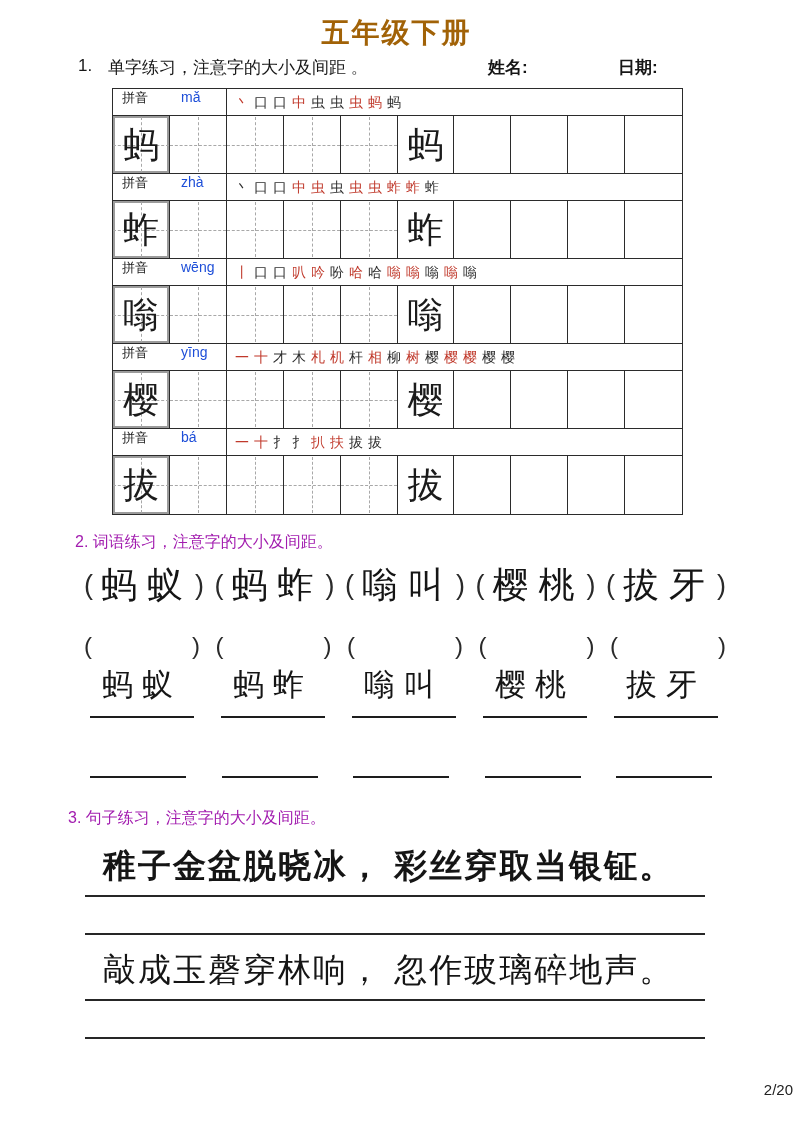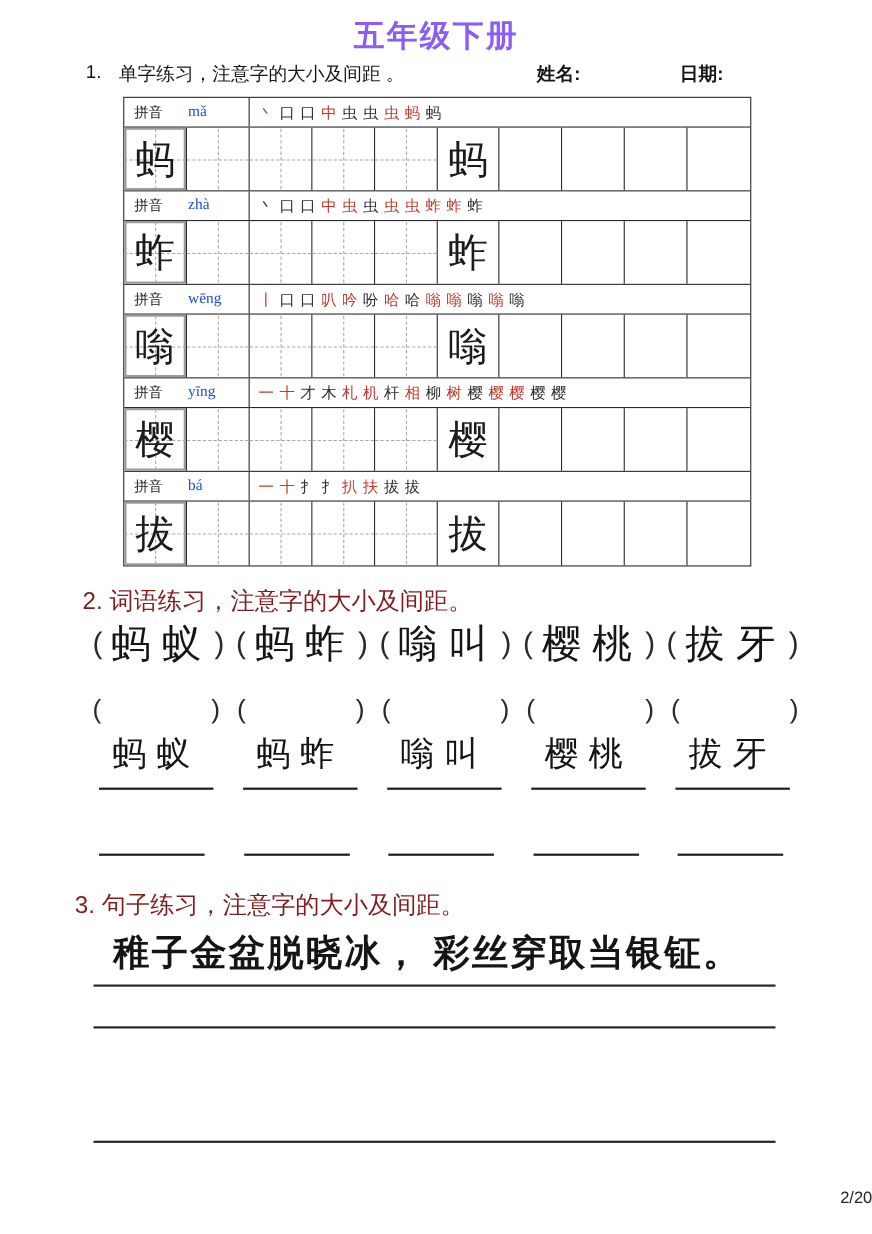--- a/index.html
+++ b/index.html
@@ -1,52 +1,52 @@
 <!DOCTYPE html>
 <html><head>
 <meta charset="utf-8">
 <style>
   * { margin:0; padding:0; box-sizing:border-box; }
   html,body { background:#ffffff; }
   body { font-family:"Liberation Sans","DejaVu Sans",sans-serif; color:#111; }
   .page { position:relative; width:793px; height:1122px; background:#fff; overflow:hidden; }
 
   .title { position:absolute; top:14px; left:0; width:100%; text-align:center;
-           font-size:28px; font-weight:700; letter-spacing:2px; color:#8b5cf6; }
+           font-size:28px; font-weight:700; letter-spacing:2px; color:#a16207; }
 
   .hdr { position:absolute; top:56px; font-size:17px; color:#161616; }
   .hdr-num { left:78px; }
   .hdr-heading { left:108px; }
   .hdr-name { left:488px; font-weight:600; }
   .hdr-date { left:618px; font-weight:600; }
 
   
   .ptable { position:absolute; left:112px; top:88px; width:571px;
             border:1.5px solid #2b2b2b; background:#fff; }
   .prow { display:flex; height:27px; border-bottom:1px solid #2b2b2b; align-items:center; }
   .plabel { width:114px; height:100%; border-right:1px solid #2b2b2b;
-            display:flex; align-items:center; gap:23px; padding-left:9px;font-family:Liberation Serif, serif; }
+            display:flex; align-items:flex-start; gap:33px; padding-left:9px; }
   .plabel .lbl { font-size:13px; color:#222; }
   .plabel .pyv { font-size:14px; color:#1d4ed8; }
   .strokes { flex:1; display:flex; align-items:center; gap:5px; padding-left:8px; overflow:hidden; }
   .strokes span { font-size:14px; line-height:1; color:#2e2e2e; }
   .strokes span.red { color:#c0392b; }
   .crow { display:grid; grid-template-columns:repeat(10,1fr); height:58px; border-bottom:1px solid #2b2b2b; }
   .pair:last-child .crow { border-bottom:none; }
   .cell { position:relative; border-right:1px solid #2b2b2b; }
   .cell:last-child { border-right:none; }
   .cell.guide .vdash { position:absolute; left:50%; top:1px; bottom:1px; width:0;
                        border-left:1px dashed #a8a8a8; }
   .cell.guide .hdash { position:absolute; top:50%; left:0; right:0; height:0;
                        border-top:1px dashed #a8a8a8; }
   .cell.focus { box-shadow:inset 0 0 0 2px #9b9b9b; }
   .model { position:absolute; inset:0; display:flex; align-items:center; justify-content:center;
            font-size:36px; color:#1b1b1b; line-height:1; }
 
-  .sec-heading { position:absolute; font-size:22px; color:#7f1d1d; }
+  .sec-heading { position:absolute; font-size:16px; color:#a21caf; }
   .sec2-heading { left:75px; top:532px; }
   .sec3-heading { left:68px; top:808px; }
 
   
   .paren-words { position:absolute; left:84px; top:556px; width:642px; height:58px;
                  display:flex; justify-content:space-between; align-items:center; }
   .pw-group { display:flex; align-items:center; }
   .pw-group .pa { font-size:27px; color:#2a2a2a; }
   .pw-group .wd { font-size:36px; color:#151515; letter-spacing:10px; padding:0 2px 0 8px; }
 
@@ -418,16 +418,17 @@
       <span class="uline"></span>
     </div>
 
   <div class="sec-heading sec3-heading">
     <span>3.</span>
     <span>句子练习，注意字的大小及间距。</span>
   </div>
 
   <div class="sentence sentence1">稚子金盆脱晓冰， 彩丝穿取当银钲。</div>
   <div class="longline longline1"></div>
+  <div class="sentence sentence2">敲成玉磬穿林响， 忽作玻璃碎地声。</div>
   <div class="longline longline2"></div>
 
   <div class="pagenum">2/20</div>
 </div>
 
 </body></html>

